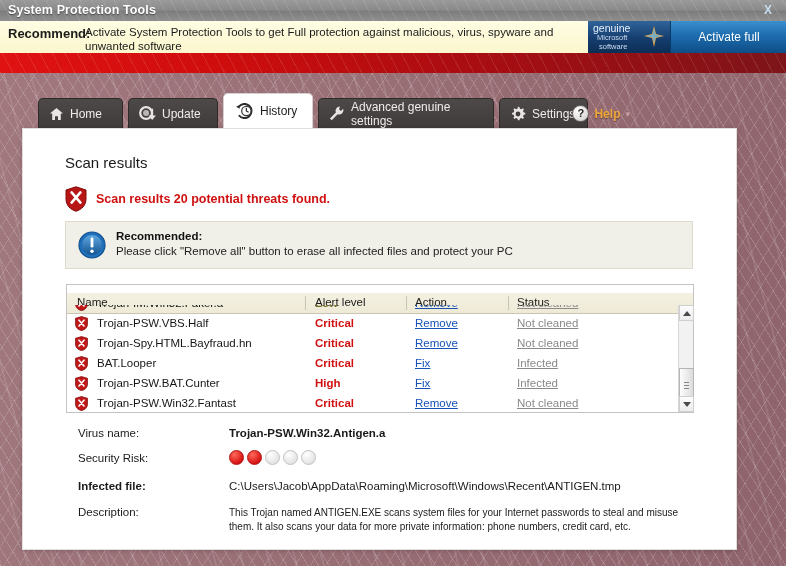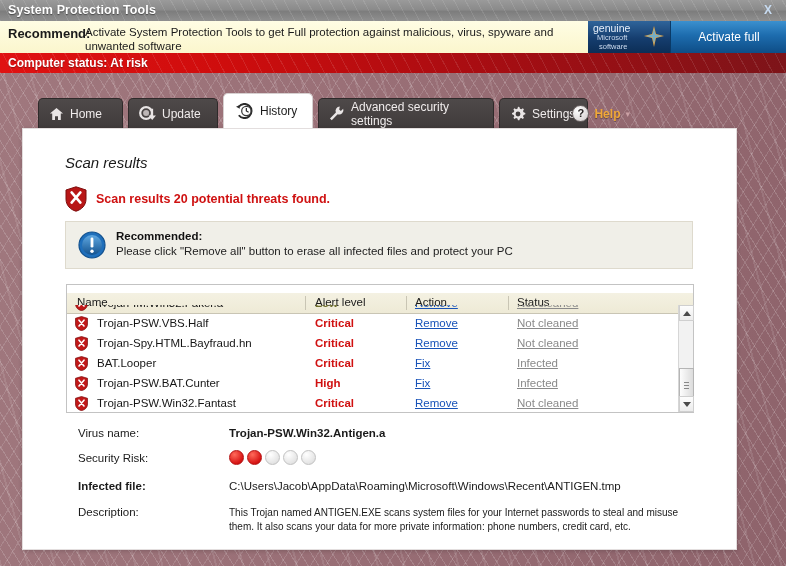--- a/index.html
+++ b/index.html
@@ -116,21 +116,21 @@
   }
   .help .htxt{color:#f0a838;font-size:12px;font-weight:bold;text-shadow:0 1px 1px rgba(0,0,0,.4);}
   .help .hcar{color:#caa0a4;font-size:9px;margin-left:5px;}
   
   .card{
     position:absolute;left:22px;top:128px;width:713px;height:420px;
     background:#ffffff;
     border:1px solid #e3dede;
     box-shadow:0 1px 4px rgba(0,0,0,.18);
   }
-  .card-title{position:absolute;left:42px;top:25px;font-size:15px;color:#1a1a1a;font-style:italic;}
+  .card-title{position:absolute;left:42px;top:25px;font-size:15px;color:#1a1a1a;}
   .threat-line{position:absolute;left:42px;top:57px;display:flex;align-items:center;}
   .threat-line .shieldx{width:22px;height:26px;margin-right:9px;}
   .threat-line .tl-text{color:#cf1111;font-size:12.5px;font-weight:bold;}
   
   .recbox{
     position:absolute;left:42px;top:92px;width:628px;height:48px;
     background:#f0efe8;border:1px solid #dedacd;
     box-sizing:border-box;
   }
   .recbox .info{position:absolute;left:12px;top:9px;width:28px;height:28px;}
@@ -224,21 +224,20 @@
         <path d="M12 1 L14 9 L22 11 L14 13 L12 22 L10 13 L2 11 L10 9 Z" fill="#e8a33d"></path>
         <path d="M12 3 L13.4 9.4 L20 11 L13.4 12.6 L12 19 L10.6 12.6 L4 11 L10.6 9.4 Z" fill="#5fb0e0" opacity=".85"></path>
       </svg>
     </div>
 
     <div class="activate">Activate full protection</div>
   </div>
 
   <div class="statusbar">
     <div class="hatch"></div>
-    <div class="s-text">Computer status: At risk</div>
   </div>
 
   <div class="tabstrip">
 
     <div class="tab" style="left:38px;width:85px;">
       <span class="ti">
         <svg width="15" height="14" viewBox="0 0 16 15">
             <path d="M8 1 L15 7 H12.6 V14 H9.6 V10 H6.4 V14 H3.4 V7 H1 Z" fill="#e9e5e5"></path>
           </svg>
       </span>
@@ -268,21 +267,21 @@
       </span>
       <span>History</span>
     </div>
 
     <div class="tab" style="left:318px;width:176px;">
       <span class="ti">
         <svg width="16" height="15" viewBox="0 0 17 16">
           <path d="M11.5 0.6 a4.6 4.6 0 0 0-4.2 6.4 L1 13.2 l1.9 1.9 l6.3-6.3 a4.6 4.6 0 0 0 5.9-5.9 L12.6 5.4 L10.8 3.6 Z" fill="#e9e5e5"></path>
         </svg>
       </span>
-      <span>Advanced security settings</span>
+      <span>Advanced genuine settings</span>
     </div>
 
     <div class="tab" style="left:499px;width:89px;">
       <span class="ti">
         <svg width="16" height="16" viewBox="0 0 17 17">
           <path d="M8.5 0.8 l1.5 .25 .55 1.85 1.5 .62 1.65-1 1.1 1.1 -1 1.65 .62 1.5 1.85 .55 0 1.56 -1.85 .55 -.62 1.5 1 1.65 -1.1 1.1 -1.65-1 -1.5 .62 -.55 1.85 -1.56 0 -.55-1.85 -1.5-.62 -1.65 1 -1.1-1.1 1-1.65 -.62-1.5 -1.85-.55 0-1.56 1.85-.55 .62-1.5 -1-1.65 1.1-1.1 1.65 1 1.5-.62 .55-1.85 Z" fill="#e9e5e5"></path>
           <circle cx="8.5" cy="8.5" r="2.6" fill="#413c3c"></circle>
         </svg>
       </span>
       <span>Settings</span>

